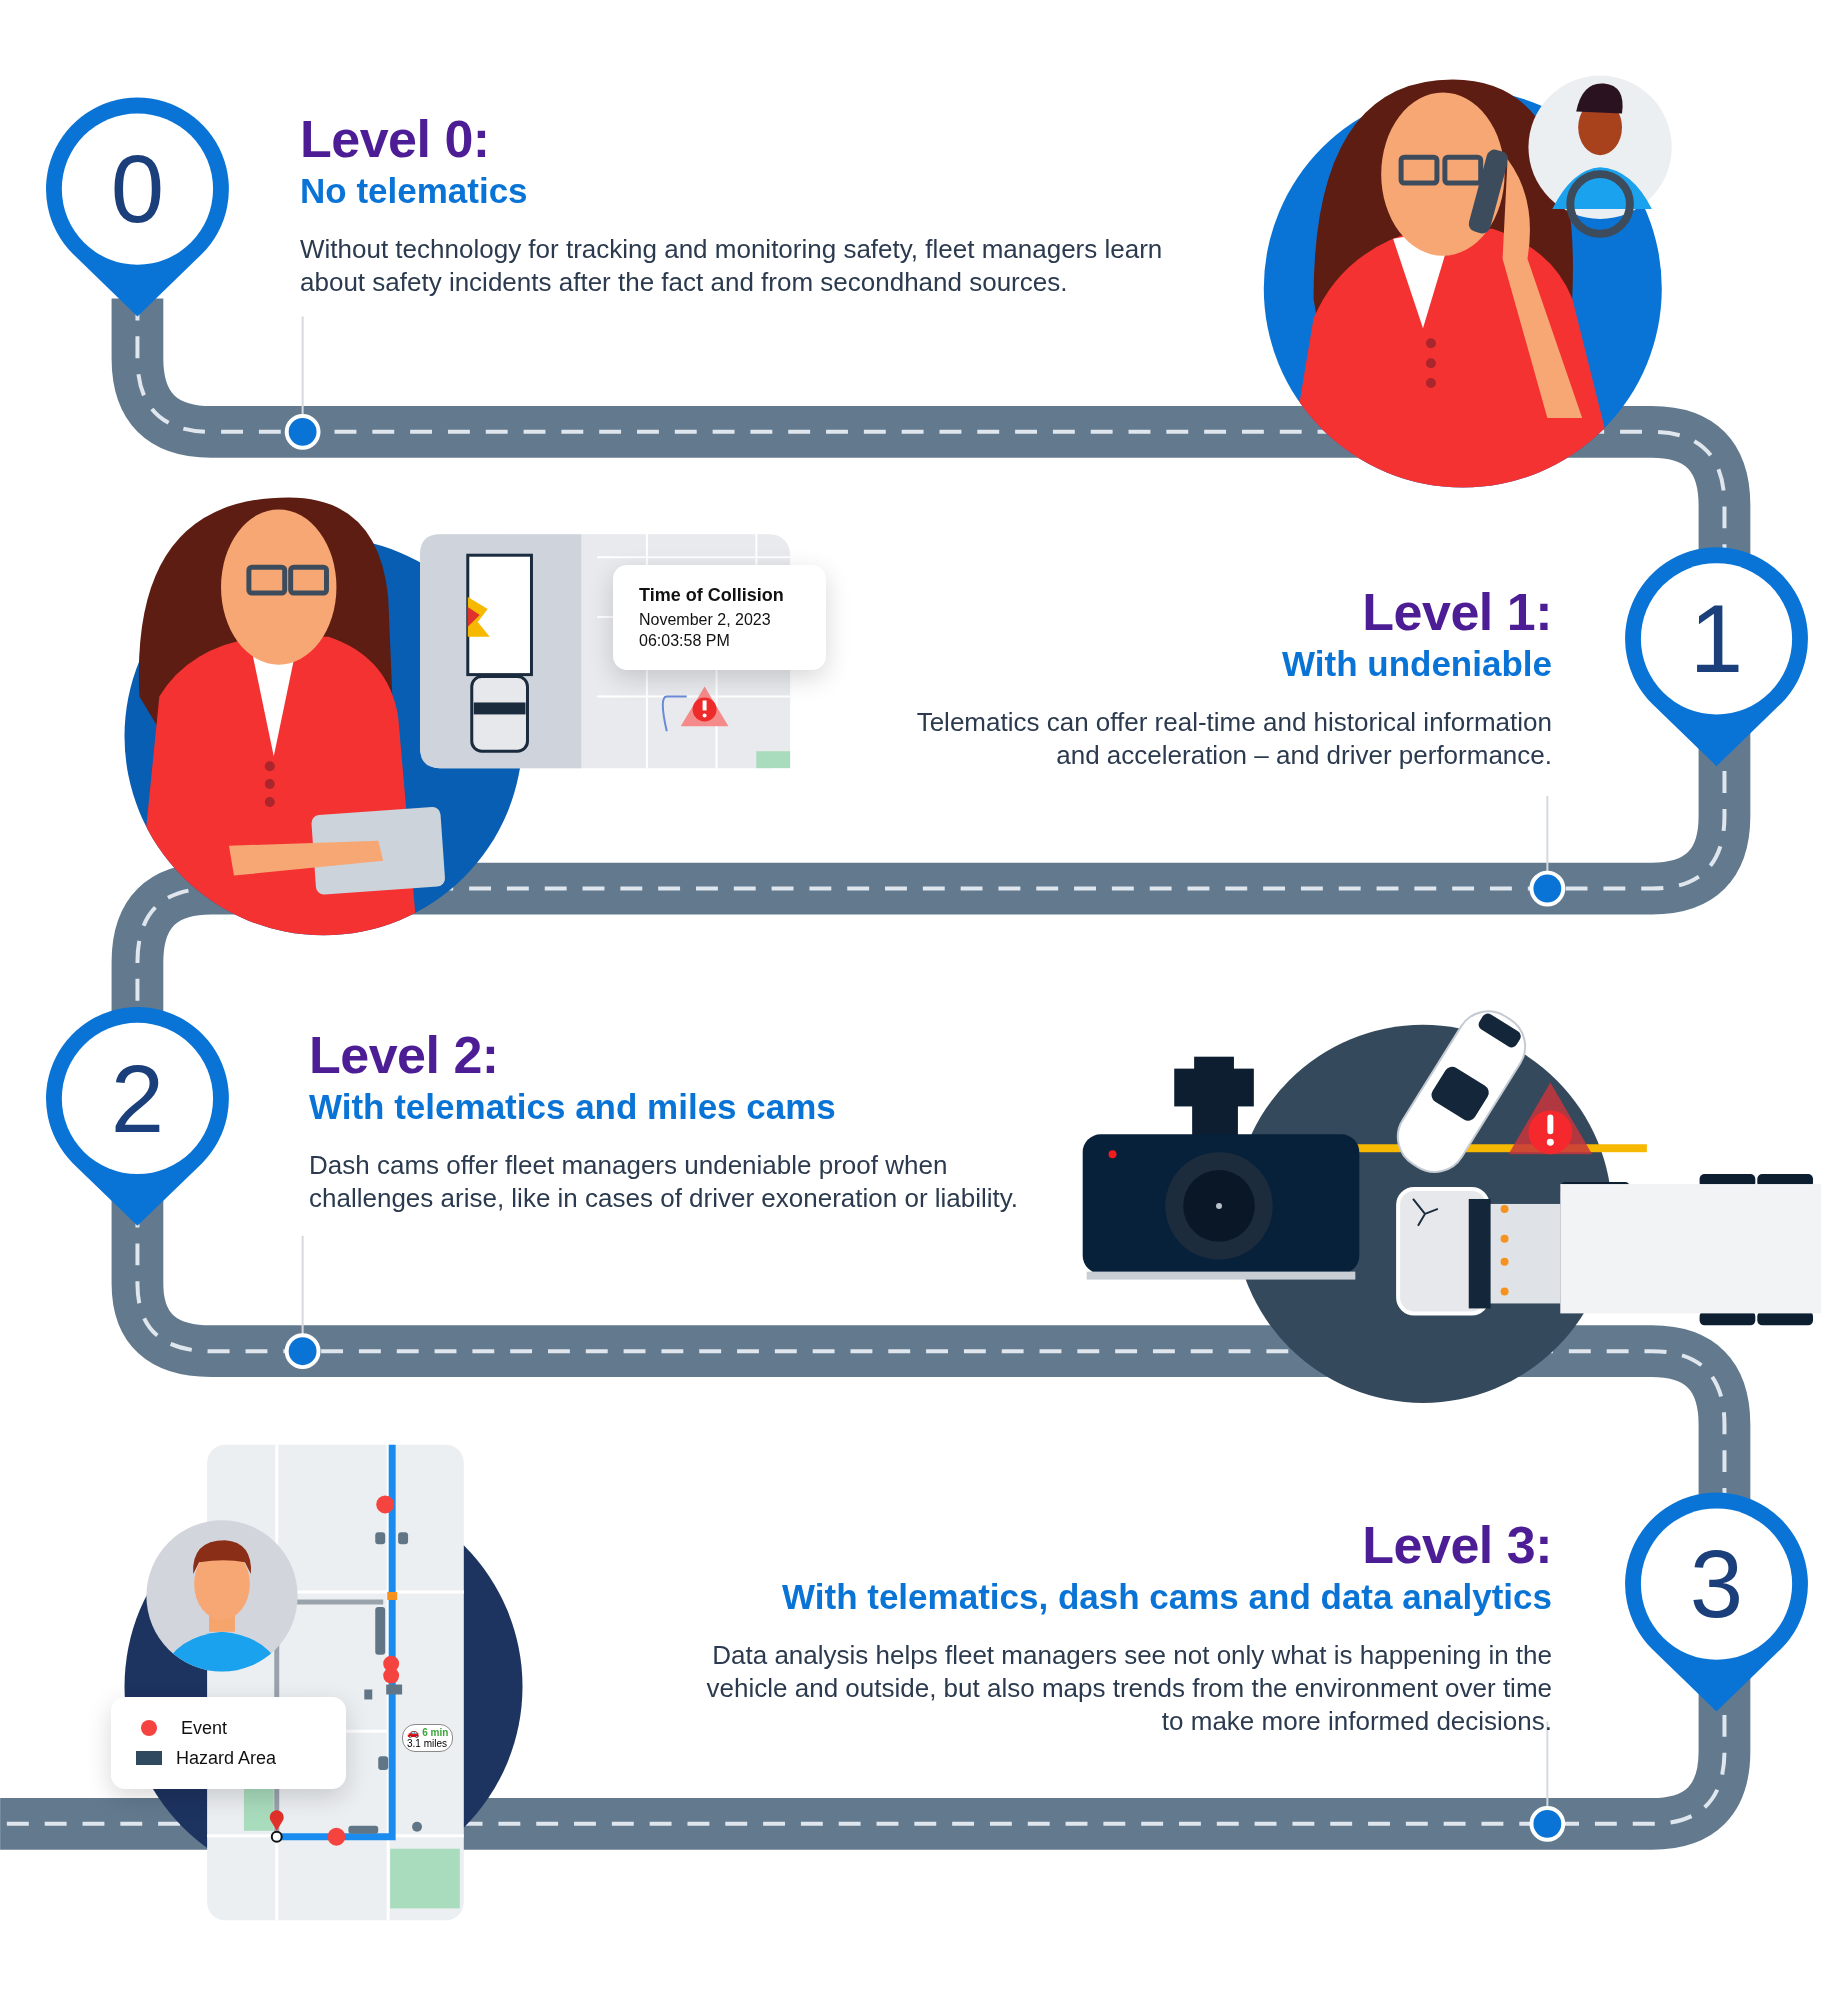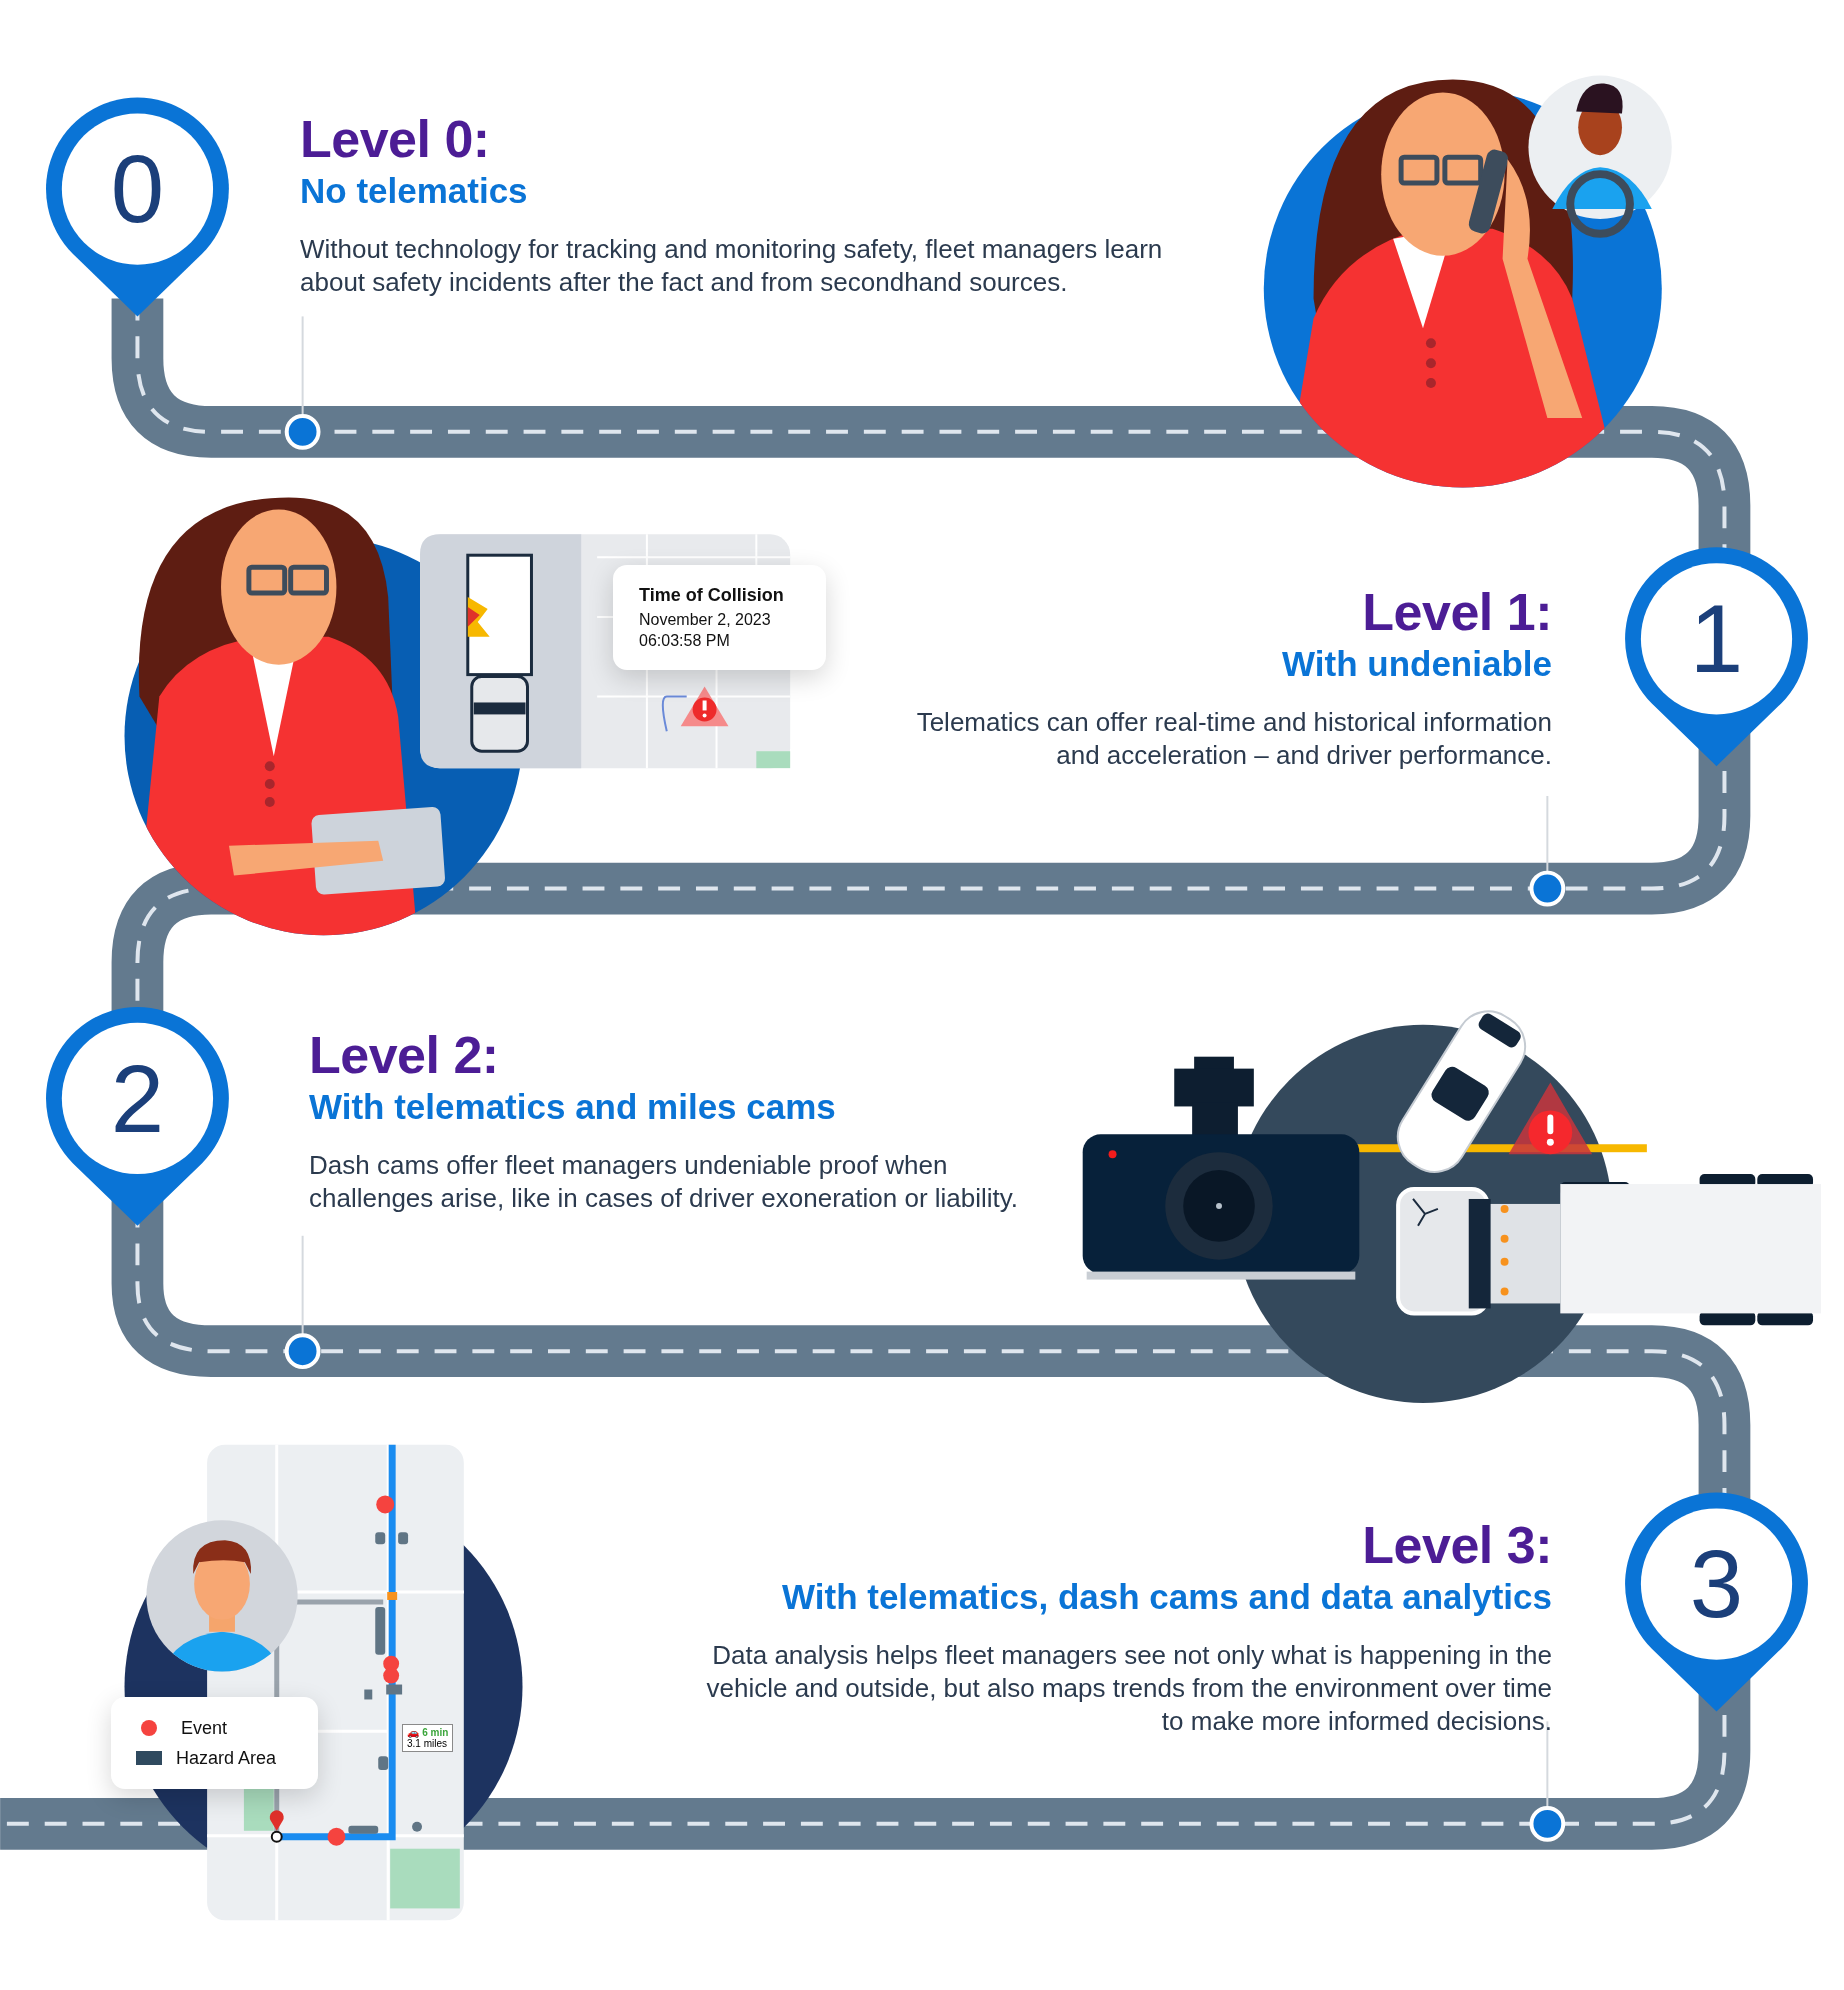--- a/index.html
+++ b/index.html
@@ -248,29 +248,29 @@
     <div>to make more informed decisions.</div>
   </div>
 </div>
 
 <div class="card" style="left:613px; top:565px; width:213px; height:105px; padding:20px 0 0 26px; box-sizing:border-box;">
   <div class="collision-title">Time of Collision</div>
   <div class="collision-line">November 2, 2023</div>
   <div class="collision-line" style="margin-top:3px;">06:03:58 PM</div>
 </div>
 
-<div class="card" style="left:111px; top:1697px; width:207px; height:92px; padding:16px 0 0 16px; box-sizing:border-box;">
+<div class="card" style="left:111px; top:1697px; width:235px; height:92px; padding:16px 0 0 16px; box-sizing:border-box;">
   <div class="legend-row">
     <span class="legend-dot"></span>
     <span>Event</span>
   </div>
   <div class="legend-row">
     <span class="legend-sq"></span>
     <span>Hazard Area</span>
   </div>
 </div>
 
-<div class="route-label" style="left:402px; top:1724px;">
+<div class="route-label" style="left:402px; top:1724px;border-radius:13px;">
   <span>🚗</span>
   <span class="min">6 min</span><br>
   <span>3.1 miles</span>
 </div>
 
 
 </body></html>

